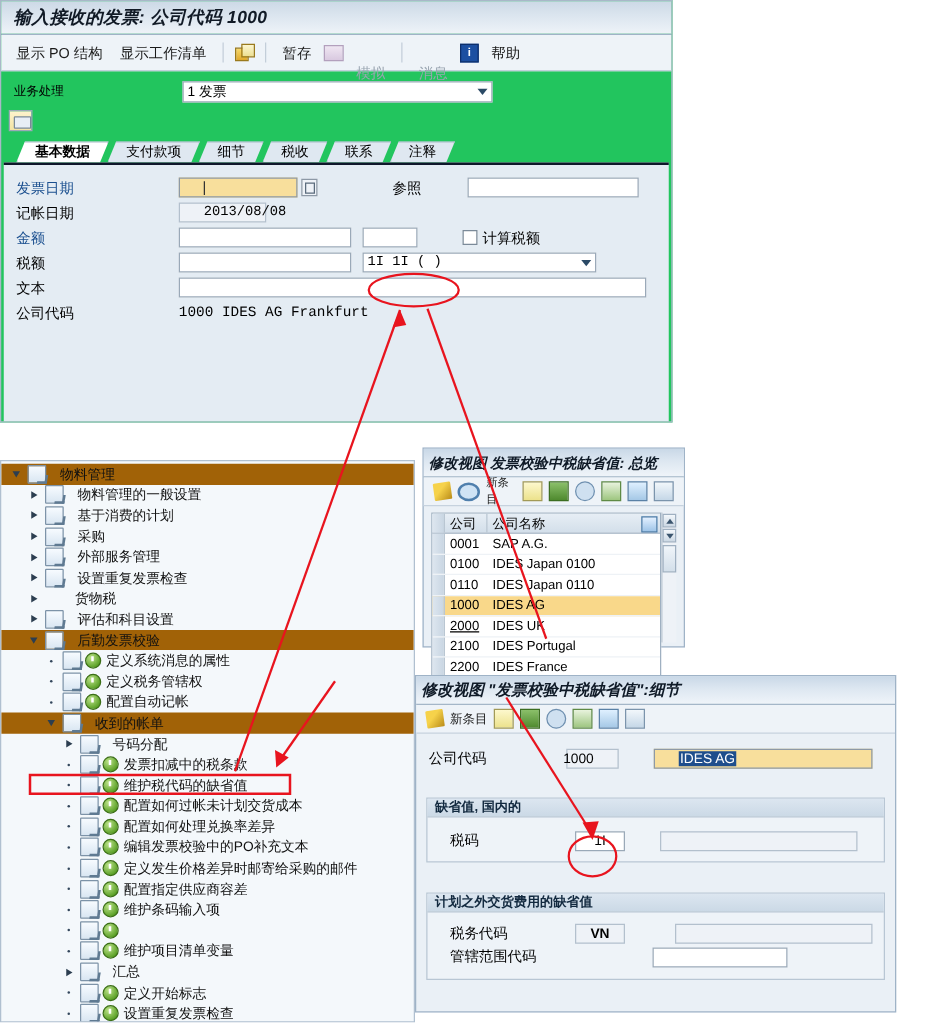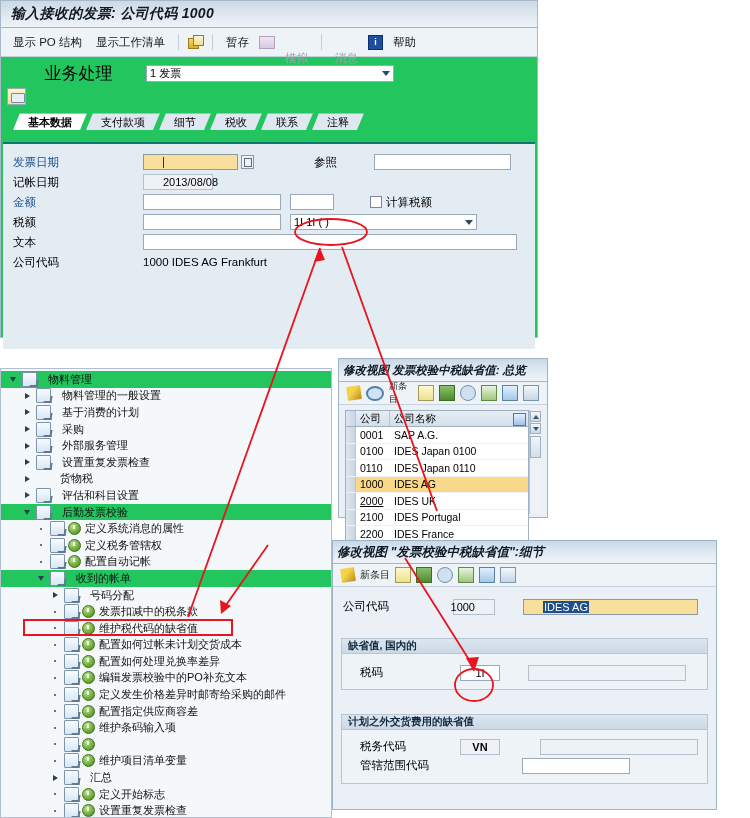--- a/index.html
+++ b/index.html
@@ -27,21 +27,21 @@
   .toolbar{
     height:28px;background:#eef3f8;border-bottom:1px solid #c2cfdb;
     display:flex;align-items:center;gap:6px;padding:0 8px;
   }
   .tb-item{font-size:11.5px;color:#1a1a1a;padding:2px 4px;cursor:default;white-space:nowrap;}
   .tb-item.dim{color:#9aa5b1;margin-top:32px;}
   .tb-sep{width:1px;height:16px;background:#c3ced9;margin:0 3px;}
 
   
   .proc-row{display:flex;align-items:center;height:24px;padding:4px 0 0 10px;}
-  .proc-label{width:135px;font-size:17px;text-align:center;}
+  .proc-label{width:135px;font-size:10px;}
   .sel-box{
     width:248px;height:17px;background:#fff;border:1px solid #9aa9b8;
     display:flex;align-items:center;padding:0 3px;box-sizing:border-box;font-size:11px;
   }
   .sel-box .txt{flex:1;}
   .caret{width:0;height:0;border-left:4px solid transparent;border-right:4px solid transparent;border-top:5px solid #2b4a66;}
 
   .folder-btn{
     margin:3px 0 0 6px;width:19px;height:17px;
     background:linear-gradient(to bottom,#fdf3cd,#f3e3a3);
@@ -57,22 +57,22 @@
   .tab{
     height:17px;line-height:17px;padding:0 9px;font-size:11px;
     background:#dfe8f1;border:1px solid #a9b9c8;border-bottom:none;
     margin-right:-1px;box-sizing:border-box;white-space:nowrap;
     clip-path:polygon(7px 0,100% 0,calc(100% - 7px) 100%,0 100%);
     padding-left:14px;padding-right:14px;
   }
   .tab.active{background:#ffffff;font-weight:bold;position:relative;z-index:3;}
 
   .panel{
-    margin:12px 2px 0 2px;background:#e4ecf3;border-top:2px solid #0f766e;
-    height:205px;position:relative;
+    margin:0 2px 0 2px;background:#e4ecf3;border-top:2px solid #0f172a;
+    height:205px;position:relative;font-family:Liberation Mono, monospace;
   }
   .frow{display:flex;align-items:center;height:20px;padding-left:10px;}
   .flabel{width:130px;font-size:11.5px;}
   .flabel.req{color:#1a4f8f;}
   .inp{
     background:#fff;border:1px solid #9aa9b8;height:16px;box-sizing:border-box;
     font-size:11px;padding:0 19px;display:flex;align-items:center;
   }
   .inp.ro{background:#eef2f7;border:1px solid #b3c0cd;}
   .inp.focus{background:#f8df9c;border:1px solid #8d99a6;}
@@ -83,21 +83,21 @@
   .match:after{content:"";position:absolute;left:2px;top:2px;width:6px;height:7px;border:1px solid #5a6b7c;}
   .cbx{width:10px;height:10px;border:1px solid #7b8a99;background:#fff;display:inline-block;margin-right:4px;vertical-align:-1px;}
 
   
   #tree-window{
     position:absolute;left:0;top:368px;width:332px;height:450px;
     background:#f4f8fb;border:1px solid #b0c0d0;box-sizing:border-box;overflow:hidden;
   }
   .tree{padding:2px 0 0 0;}
   .tnode{display:flex;align-items:center;height:16.6px;padding-left:6px;white-space:nowrap;}
-  .tnode.band{background:#22c55e;}
+  .tnode.band{background:#a16207;}
   .tw{width:12px;display:flex;justify-content:center;align-items:center;flex:0 0 12px;}
   .arw-r{width:0;height:0;border-top:3.5px solid transparent;border-bottom:3.5px solid transparent;border-left:5px solid #2c3e50;}
   .arw-d{width:0;height:0;border-left:3.5px solid transparent;border-right:3.5px solid transparent;border-top:5px solid #2c3e50;}
   .dot{width:2px;height:2px;background:#33475c;border-radius:50%;}
   .docico{
     width:13px;height:13px;flex:0 0 13px;margin-right:3px;position:relative;
     background:linear-gradient(to bottom,#f7fbff,#d9e6f2);
     border:1px solid #7d93a8;border-radius:1px;
   }
   .docico:after{

